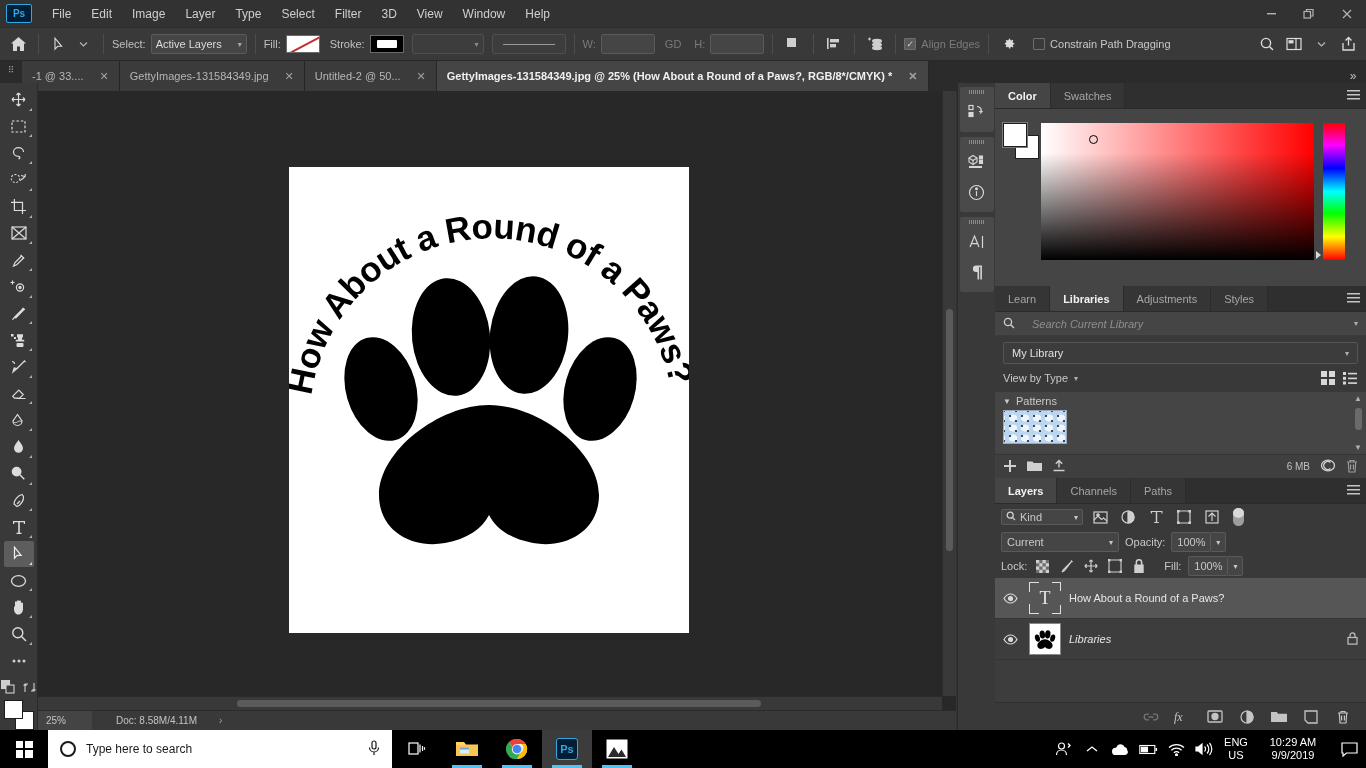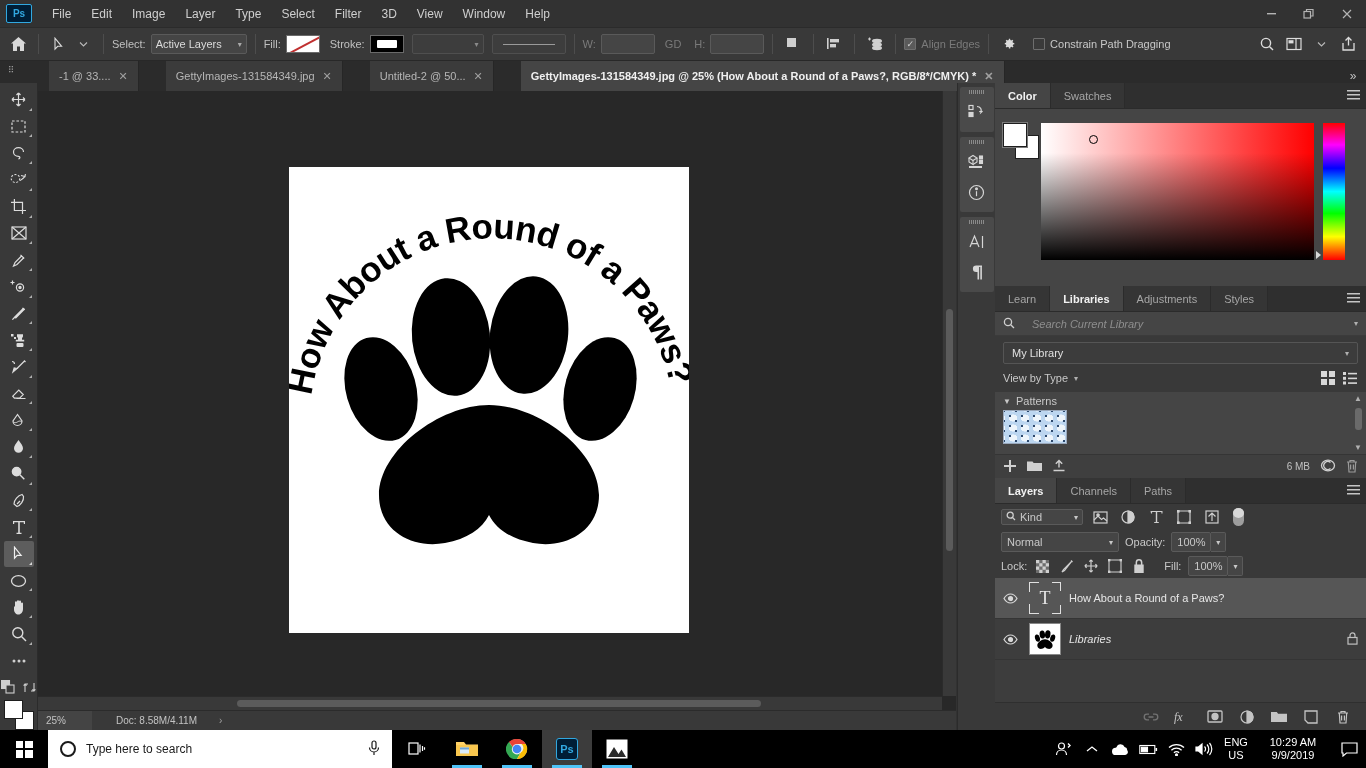--- a/index.html
+++ b/index.html
@@ -95,23 +95,23 @@
   .tabbar {
     position: absolute; top: 61px; left: 0; width: 1366px; height: 30px;
     background: #2b2b2b; display: flex; align-items: stretch;
     font-size: 11px;
   }
   .tab-grip {
     width: 22px; display: flex; align-items: flex-start; justify-content: center;
     padding-top: 4px; color: #9a9a9a; font-size: 9px;
   }
   .tab {
-    display: flex; align-items: center; gap: 8px; padding: 0 10px;
+    display: flex; align-items: center; gap: 16px; padding: 0 10px;
     background: #3b3b3b; border-right: 1px solid #262626;
-    color: #b6b6b6; white-space: nowrap; max-width: 230px; margin-left: 27px;
+    color: #b6b6b6; white-space: nowrap; max-width: 230px;
   }
   .tab.active { background: #454545; color: #f0f0f0; font-weight: bold; }
   .tab .x { color: #a0a0a0; font-size: 11px; }
   .tab-overflow {
     margin-left: auto; width: 26px; display: flex; align-items: center;
     justify-content: center; color: #c0c0c0; font-size: 12px;
     background: #2b2b2b;
   }
 
   
@@ -988,21 +988,21 @@
           <svg width="14" height="14" viewBox="0 0 14 14" fill="none" stroke="#cfcfcf" stroke-width="1.2">
             <rect x="1" y="1" width="12" height="12"></rect>
               <path d="M3.5 6.5L7 3l3.5 3.5M7 3v8"></path>
           </svg>
         </span>
         <span class="toggle-pill"></span>
       </div>
 
       <div class="blend-row">
         <div class="blend-dd">
-          <span>Normal</span>
+          <span>Current</span>
           <span class="chev">▾</span>
         </div>
         <span>Opacity:</span>
         <span style="display:flex">
           <span class="num-field">100%</span>
           <span class="mini-chev">▾</span>
         </span>
       </div>
 
       <div class="lock-row">

